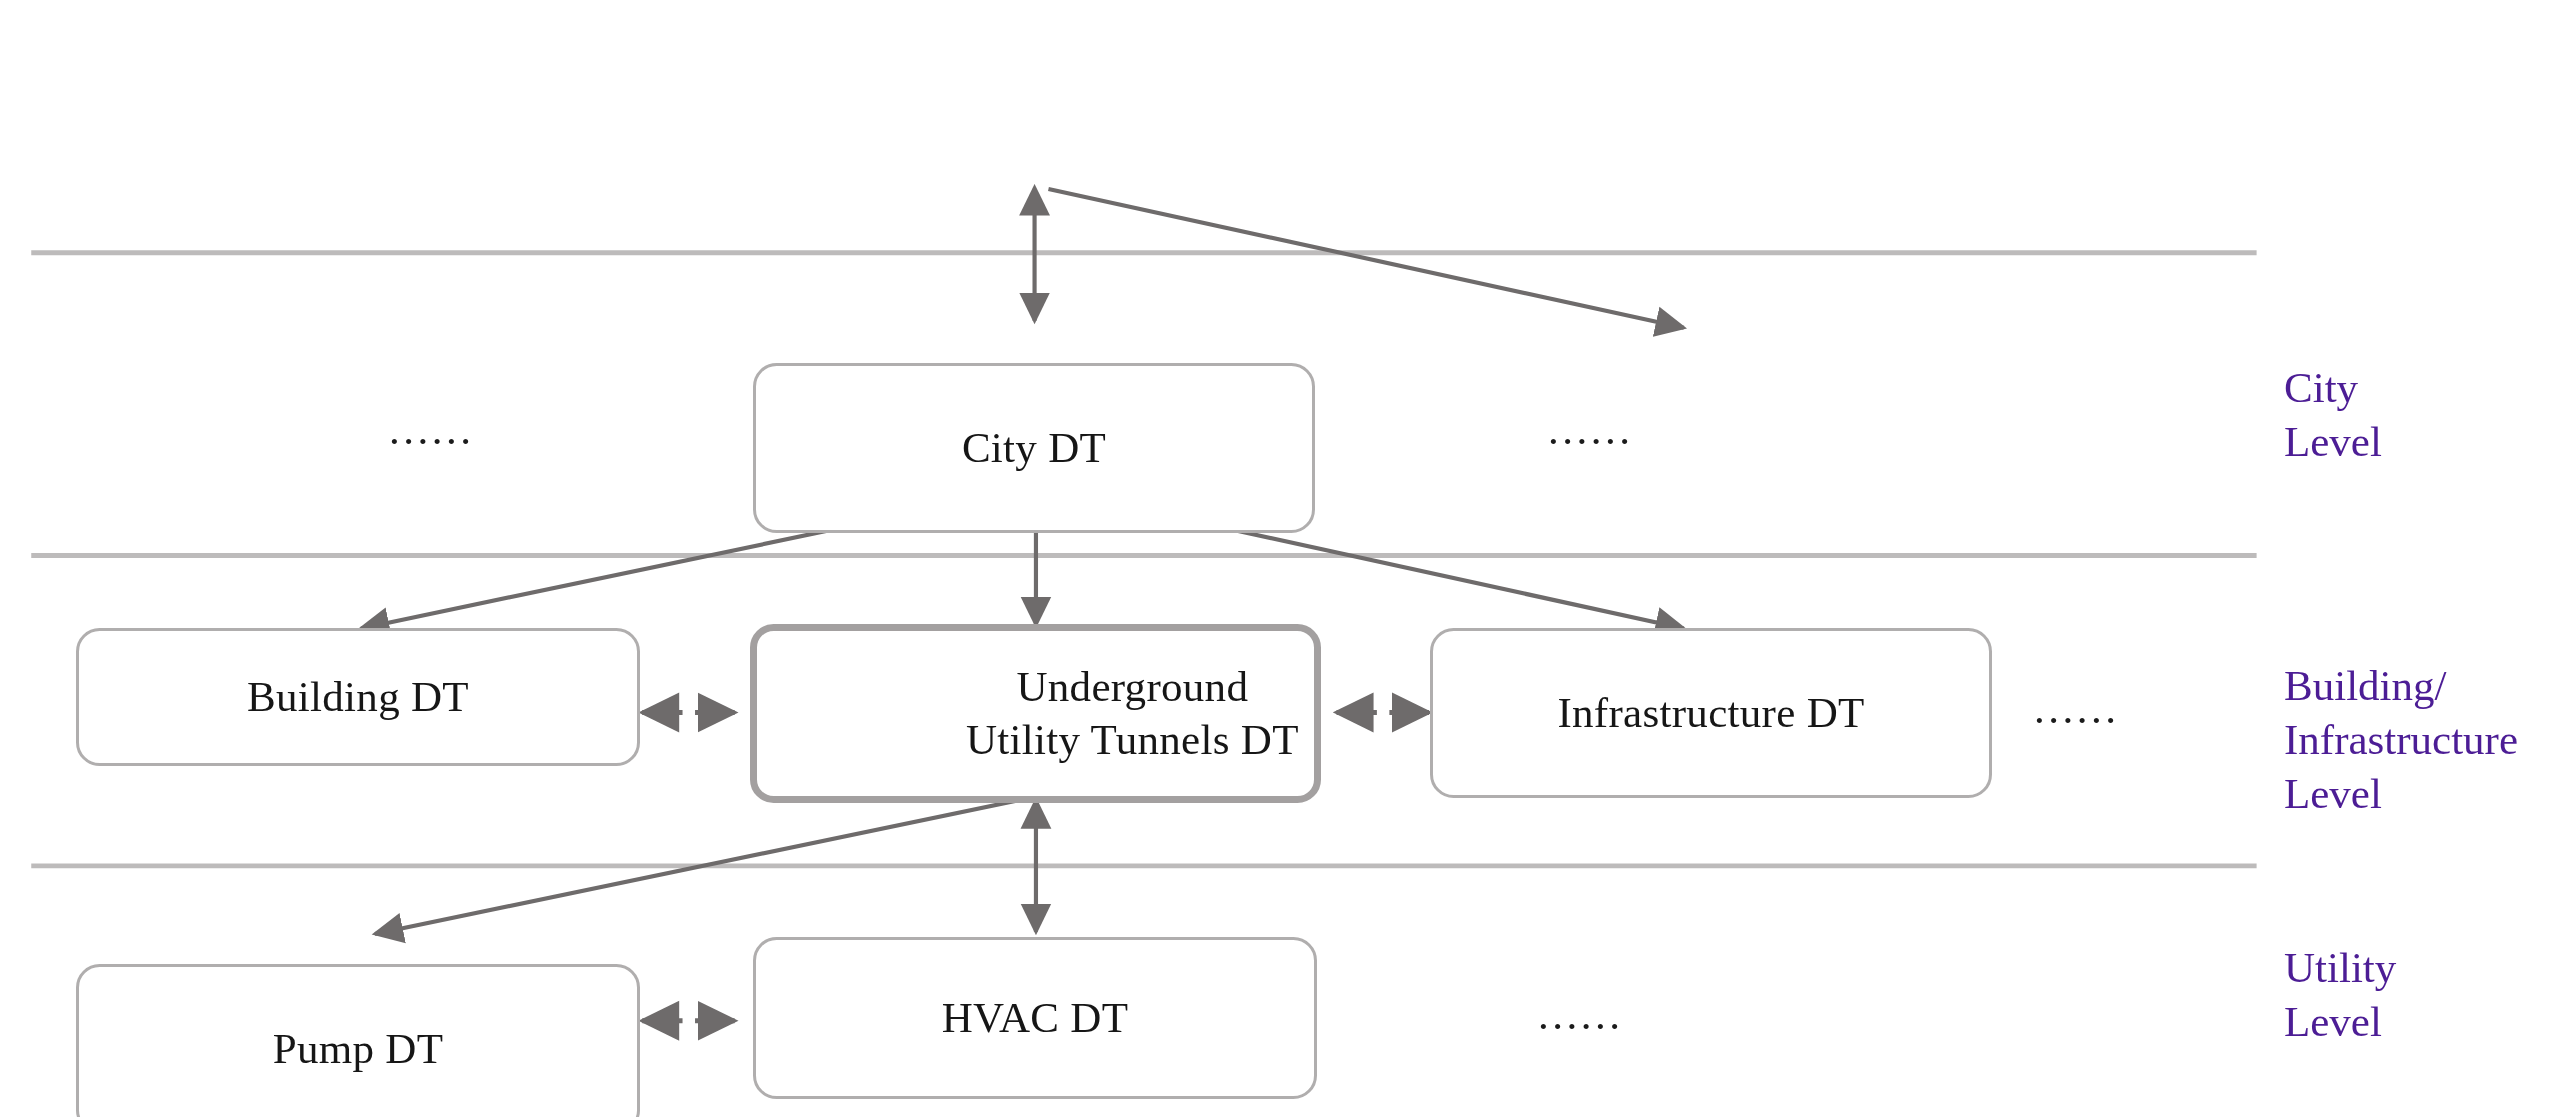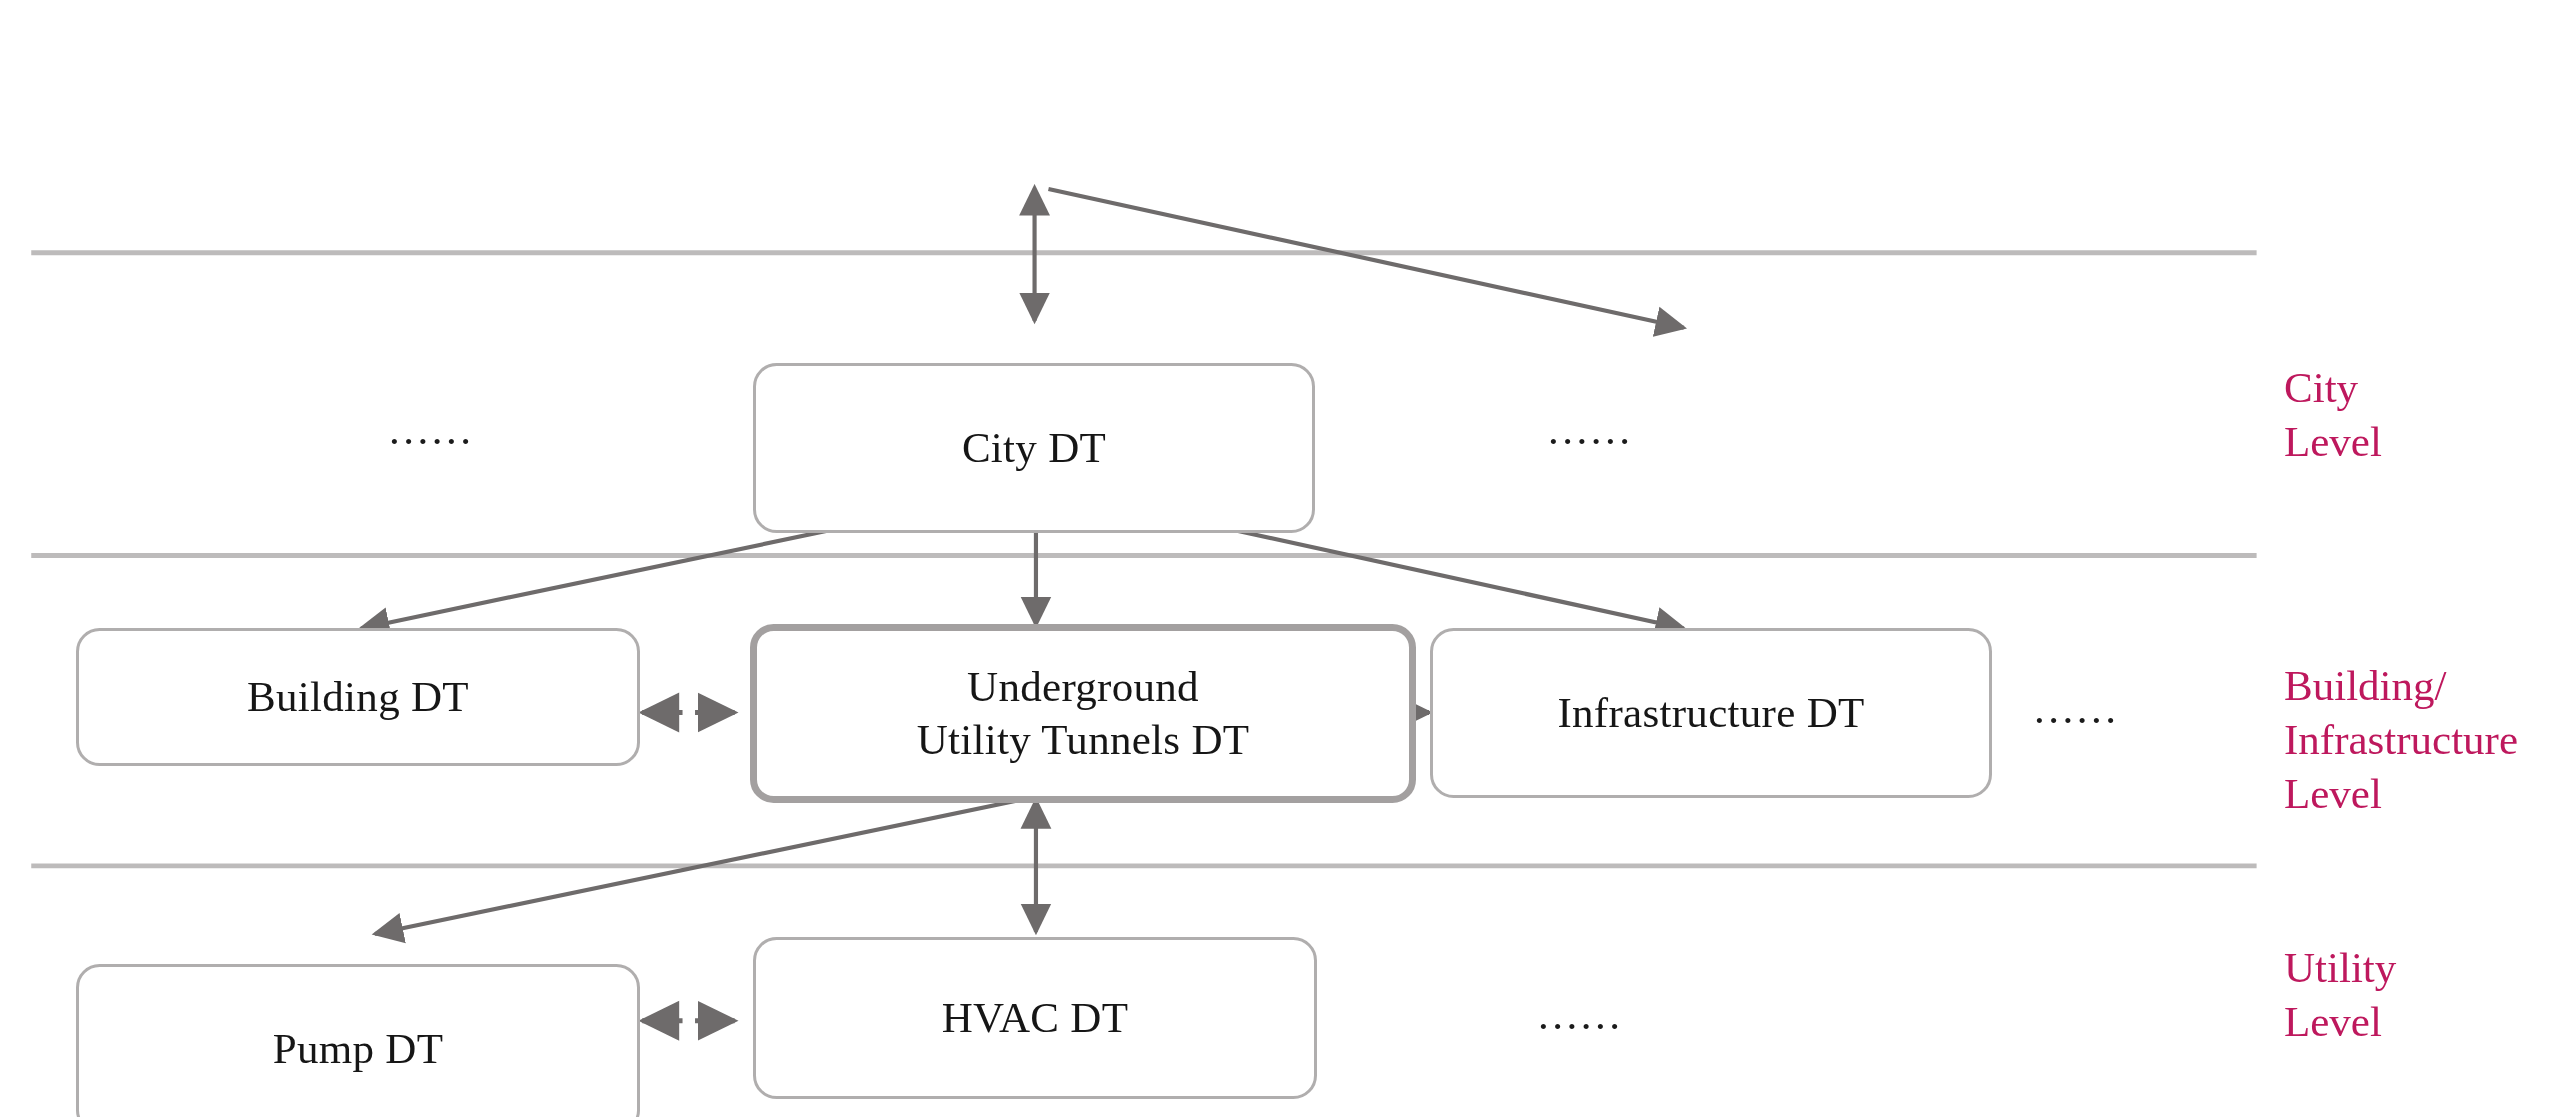--- a/index.html
+++ b/index.html
@@ -49,21 +49,21 @@
   .ellipsis {
     position: absolute;
     color: #1b1b1b;
     font-size: 43px;
     letter-spacing: 3.5px;
     line-height: 1;
     white-space: nowrap;
   }
   .level-label {
     position: absolute;
-    color: #be185d;
+    color: #4c1d95;
     font-size: 43px;
     line-height: 1.26;
     white-space: pre-line;
     text-align: left;
   }
 </style>
 </head>
 <body>
 
 <div id="page">
@@ -113,21 +113,21 @@
 
 
   <div class="node" style="left:753px; top:323px; width:562px; height:170px;margin-top:40px;">
     <span class="node-label">City DT</span>
   </div>
 
   <div class="node" style="left:76px; top:628px; width:564px; height:138px;">
     <span class="node-label">Building DT</span>
   </div>
 
-  <div class="node emphasis" style="left:750px; top:624px; width:666px; height:179px;">
+  <div class="node emphasis" style="left:750px; top:624px; width:571px; height:179px;justify-content:flex-end;">
     <span class="node-label">Underground
 Utility Tunnels DT</span>
   </div>
 
   <div class="node" style="left:1430px; top:628px; width:562px; height:170px;">
     <span class="node-label">Infrastructure DT</span>
   </div>
 
   <div class="node" style="left:76px; top:937px; width:564px; height:170px;margin-top:27px;">
     <span class="node-label">Pump DT</span>

